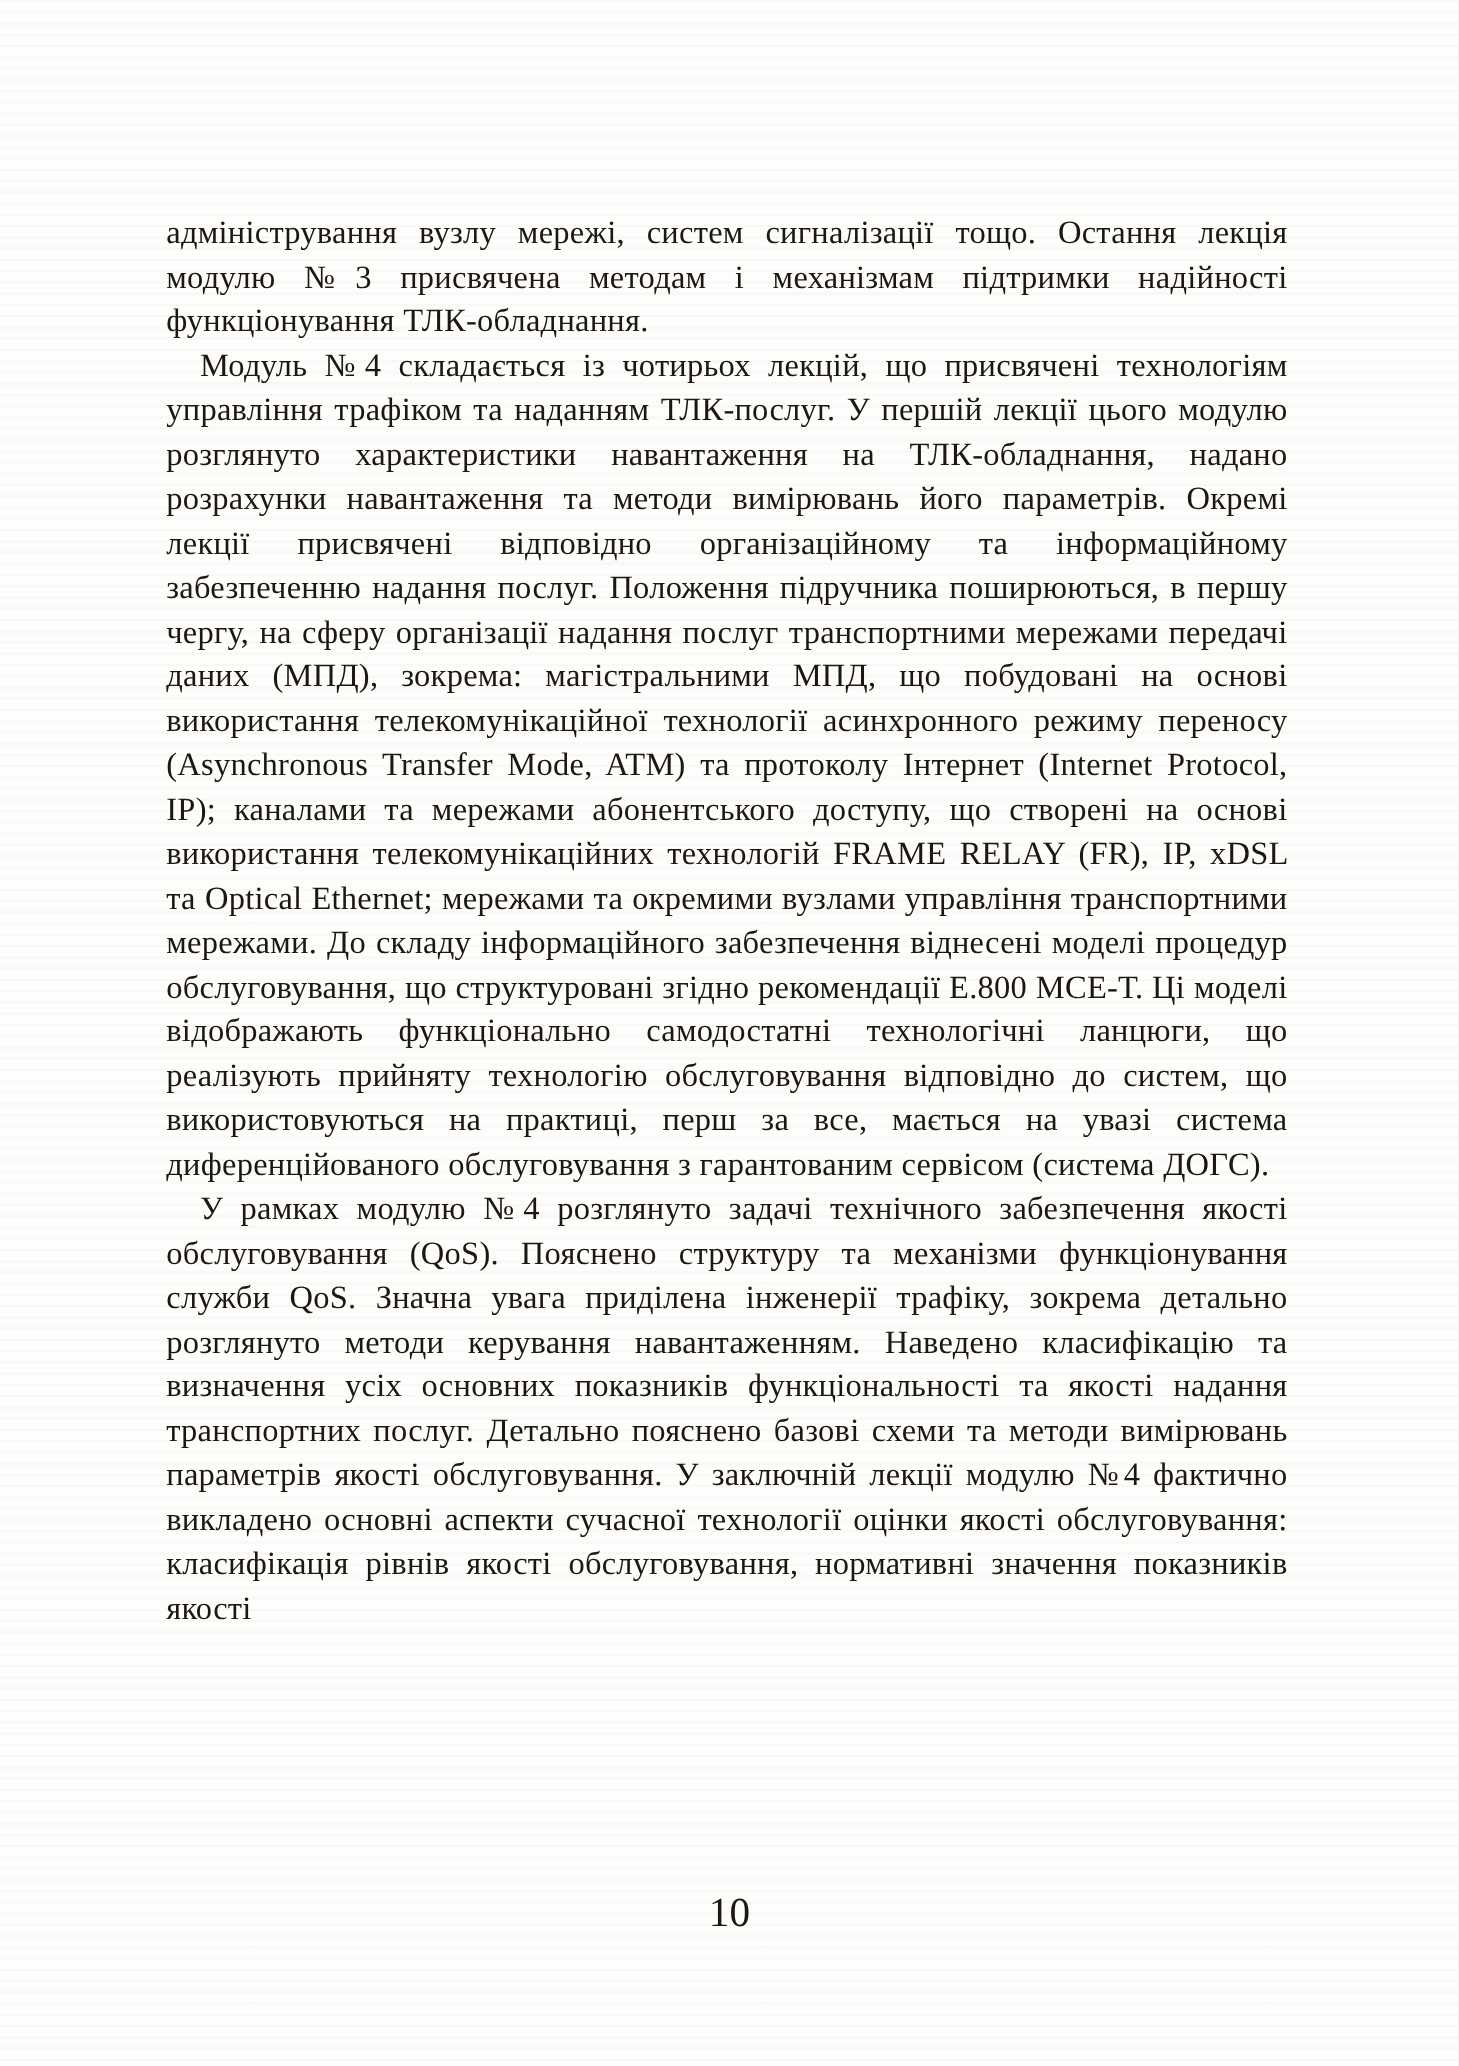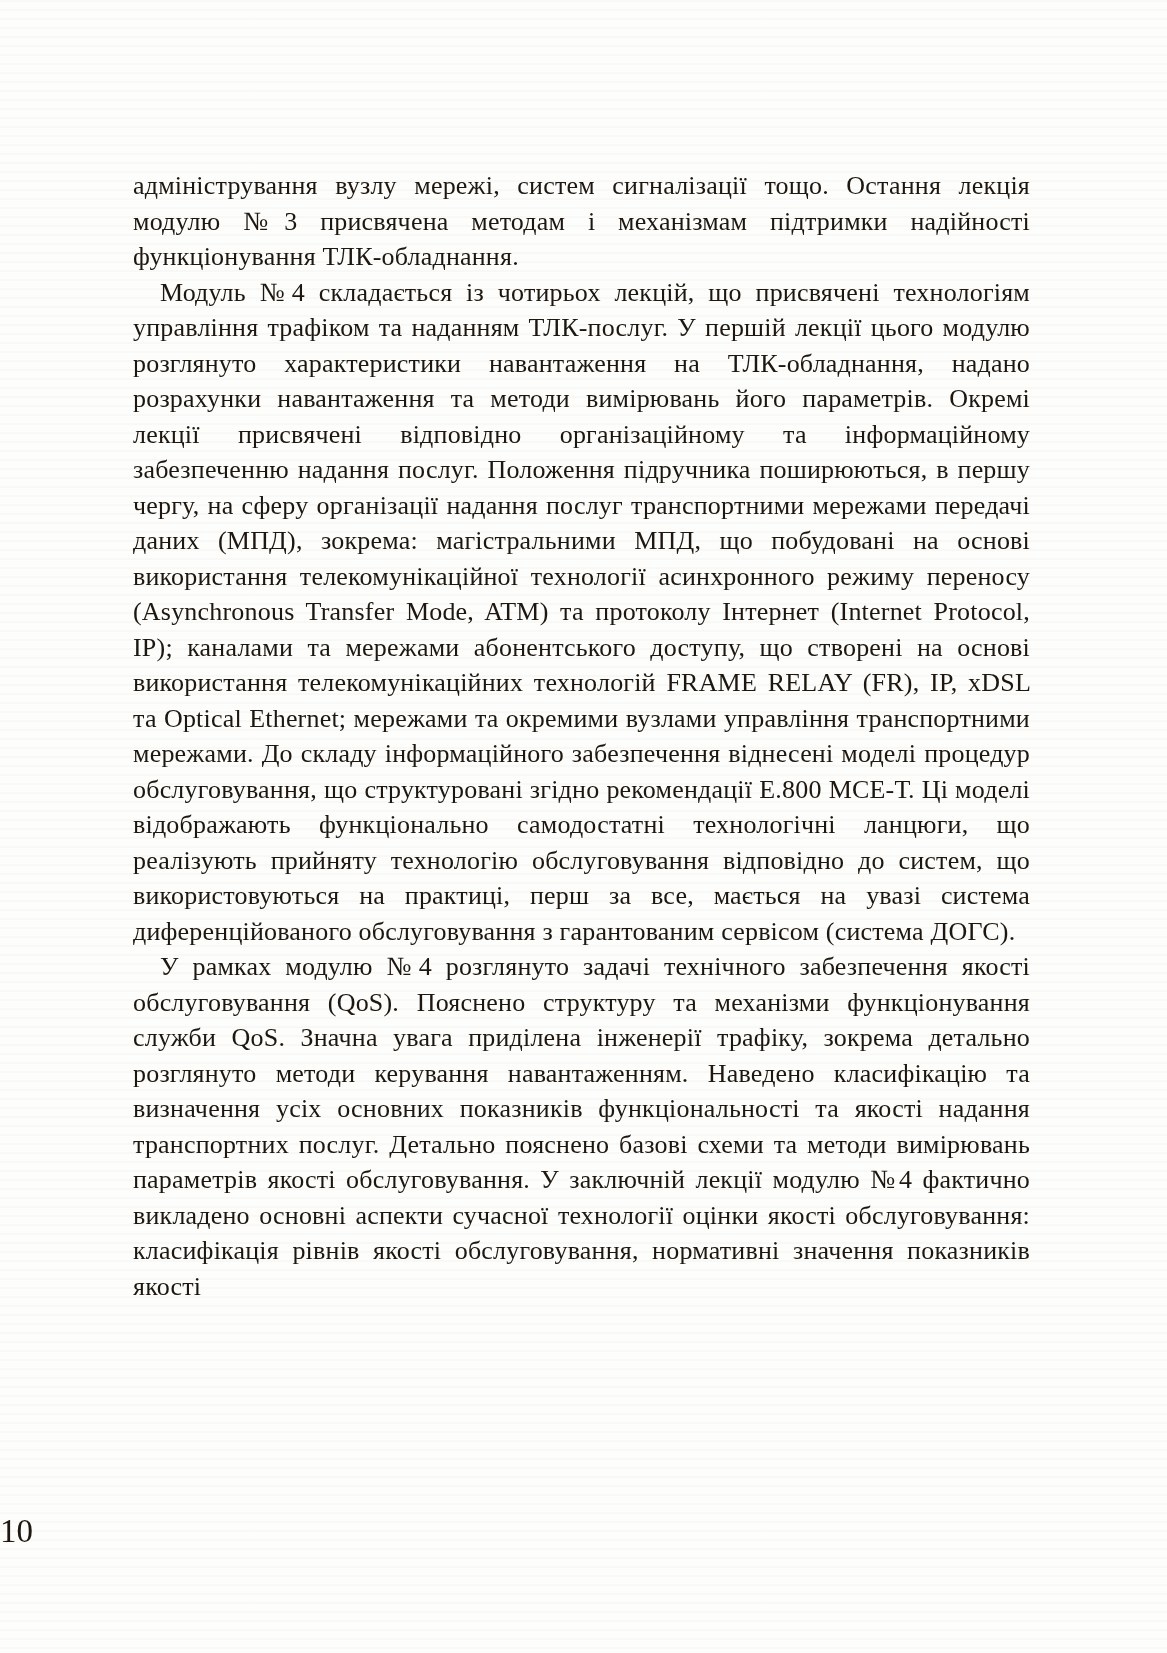--- a/index.html
+++ b/index.html
@@ -39,21 +39,21 @@
   p.para.indent {
     text-indent: 27px;
   }
   .it {
   }
   .page-number {
     position: absolute;
     top: 1512px;
     left: 0;
     width: 100%;
-    text-align: left;
+    text-align: center;
     font-size: 33px;
     line-height: 38px;
     color: #1d1710;
   }
 </style>
 </head>
 <body>
 
 <div class="page">
   <main class="text-block" id="body-text">

